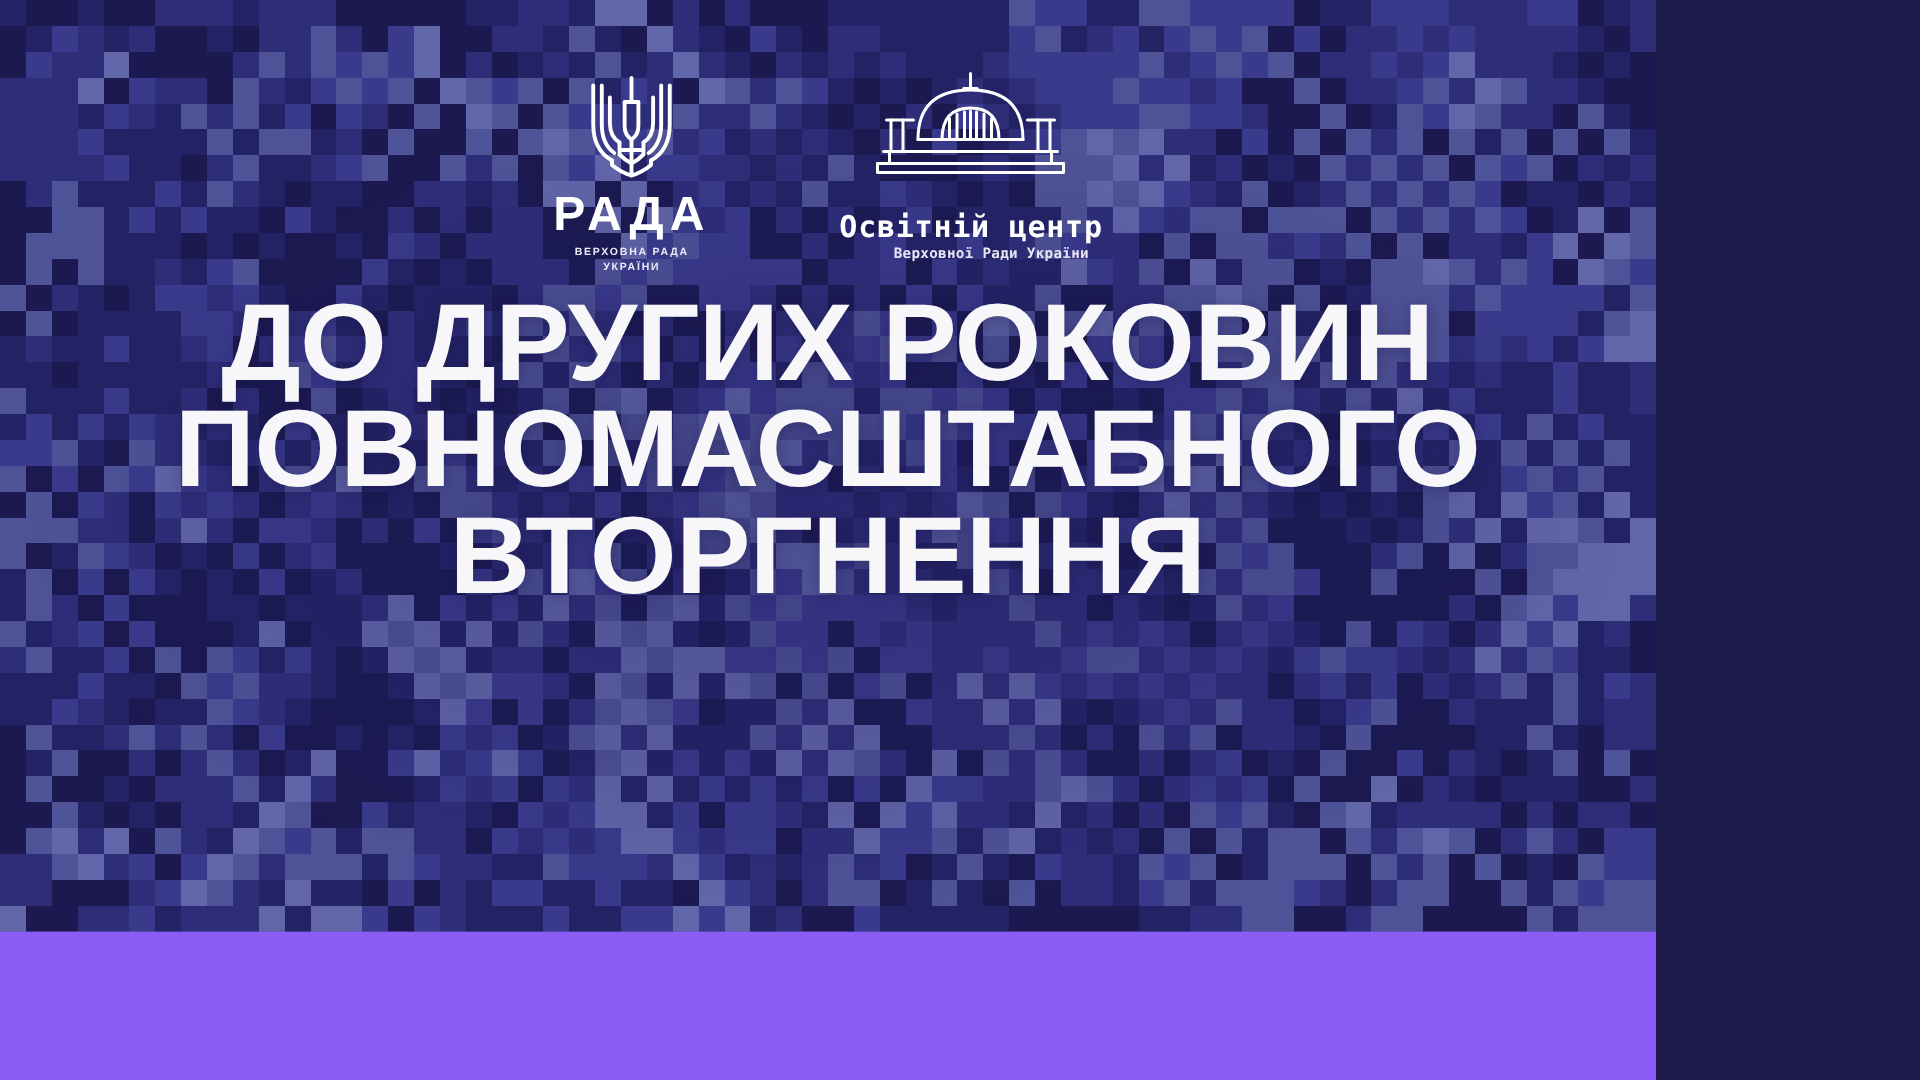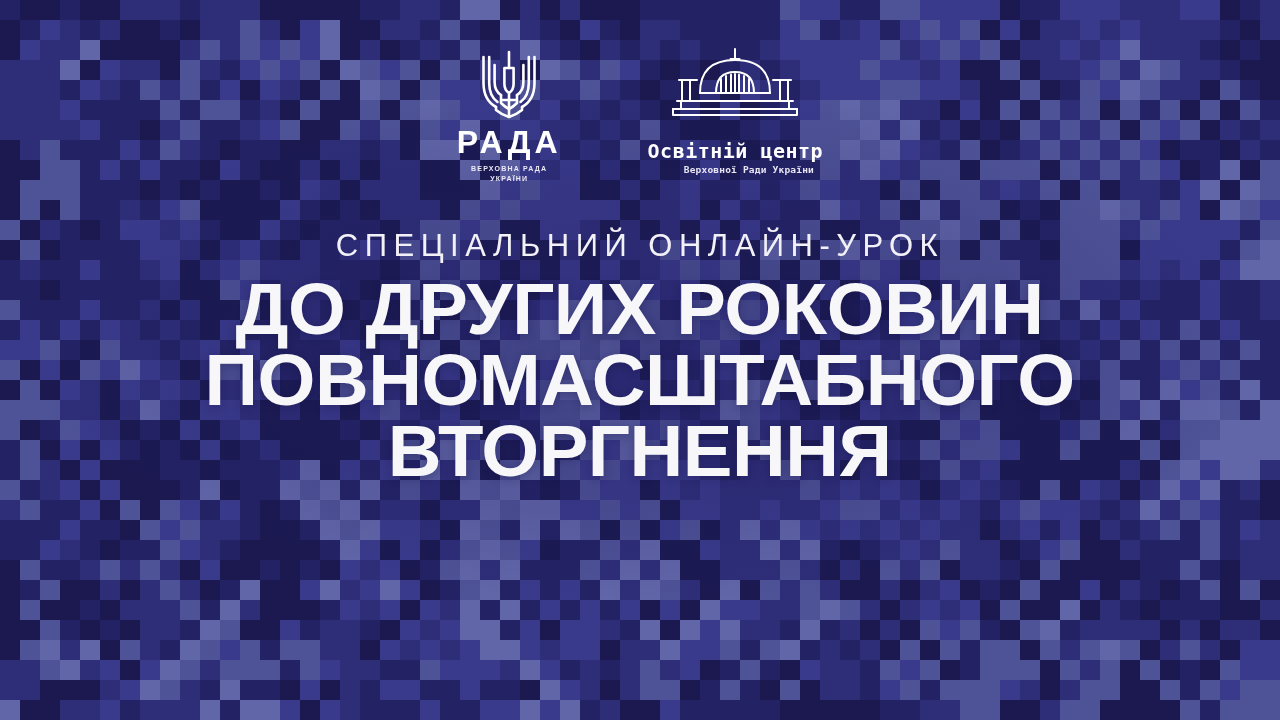--- a/index.html
+++ b/index.html
@@ -1,21 +1,21 @@
 <!DOCTYPE html>
 <html lang="uk"><head>
 <meta charset="utf-8">
 <title>Спеціальний онлайн-урок</title>
 <style>
   html,body{margin:0;padding:0;background:#1d1b4a;}
   *{box-sizing:border-box;}
 
   #stage{
     position:relative;
-    width:1280px;
+    width:1104px;
     height:720px;
     overflow:hidden;
     background:#8b5cf6;
     font-family:"Liberation Sans", sans-serif;
   }
 
   
   #camo{
     position:absolute;
     inset:0;
@@ -2072,21 +2072,20 @@
             <path d="M4 63 L128 63"></path>
             <path d="M4 63 L4 69 L128 69 L128 63"></path>
           </g>
         </svg>
         <div class="oc-word">Освітній центр</div>
         <div class="oc-sub">Верховної Ради України</div>
       </div>
 
     </div>
 
-    <div class="kicker">СПЕЦІАЛЬНИЙ ОНЛАЙН-УРОК</div>
 
     <div class="headline">
       <span class="hl hl-1">ДО ДРУГИХ РОКОВИН</span>
       <span class="hl hl-2">ПОВНОМАСШТАБНОГО</span>
       <span class="hl hl-3">ВТОРГНЕННЯ</span>
     </div>
 
   </div>
 </div>
 

